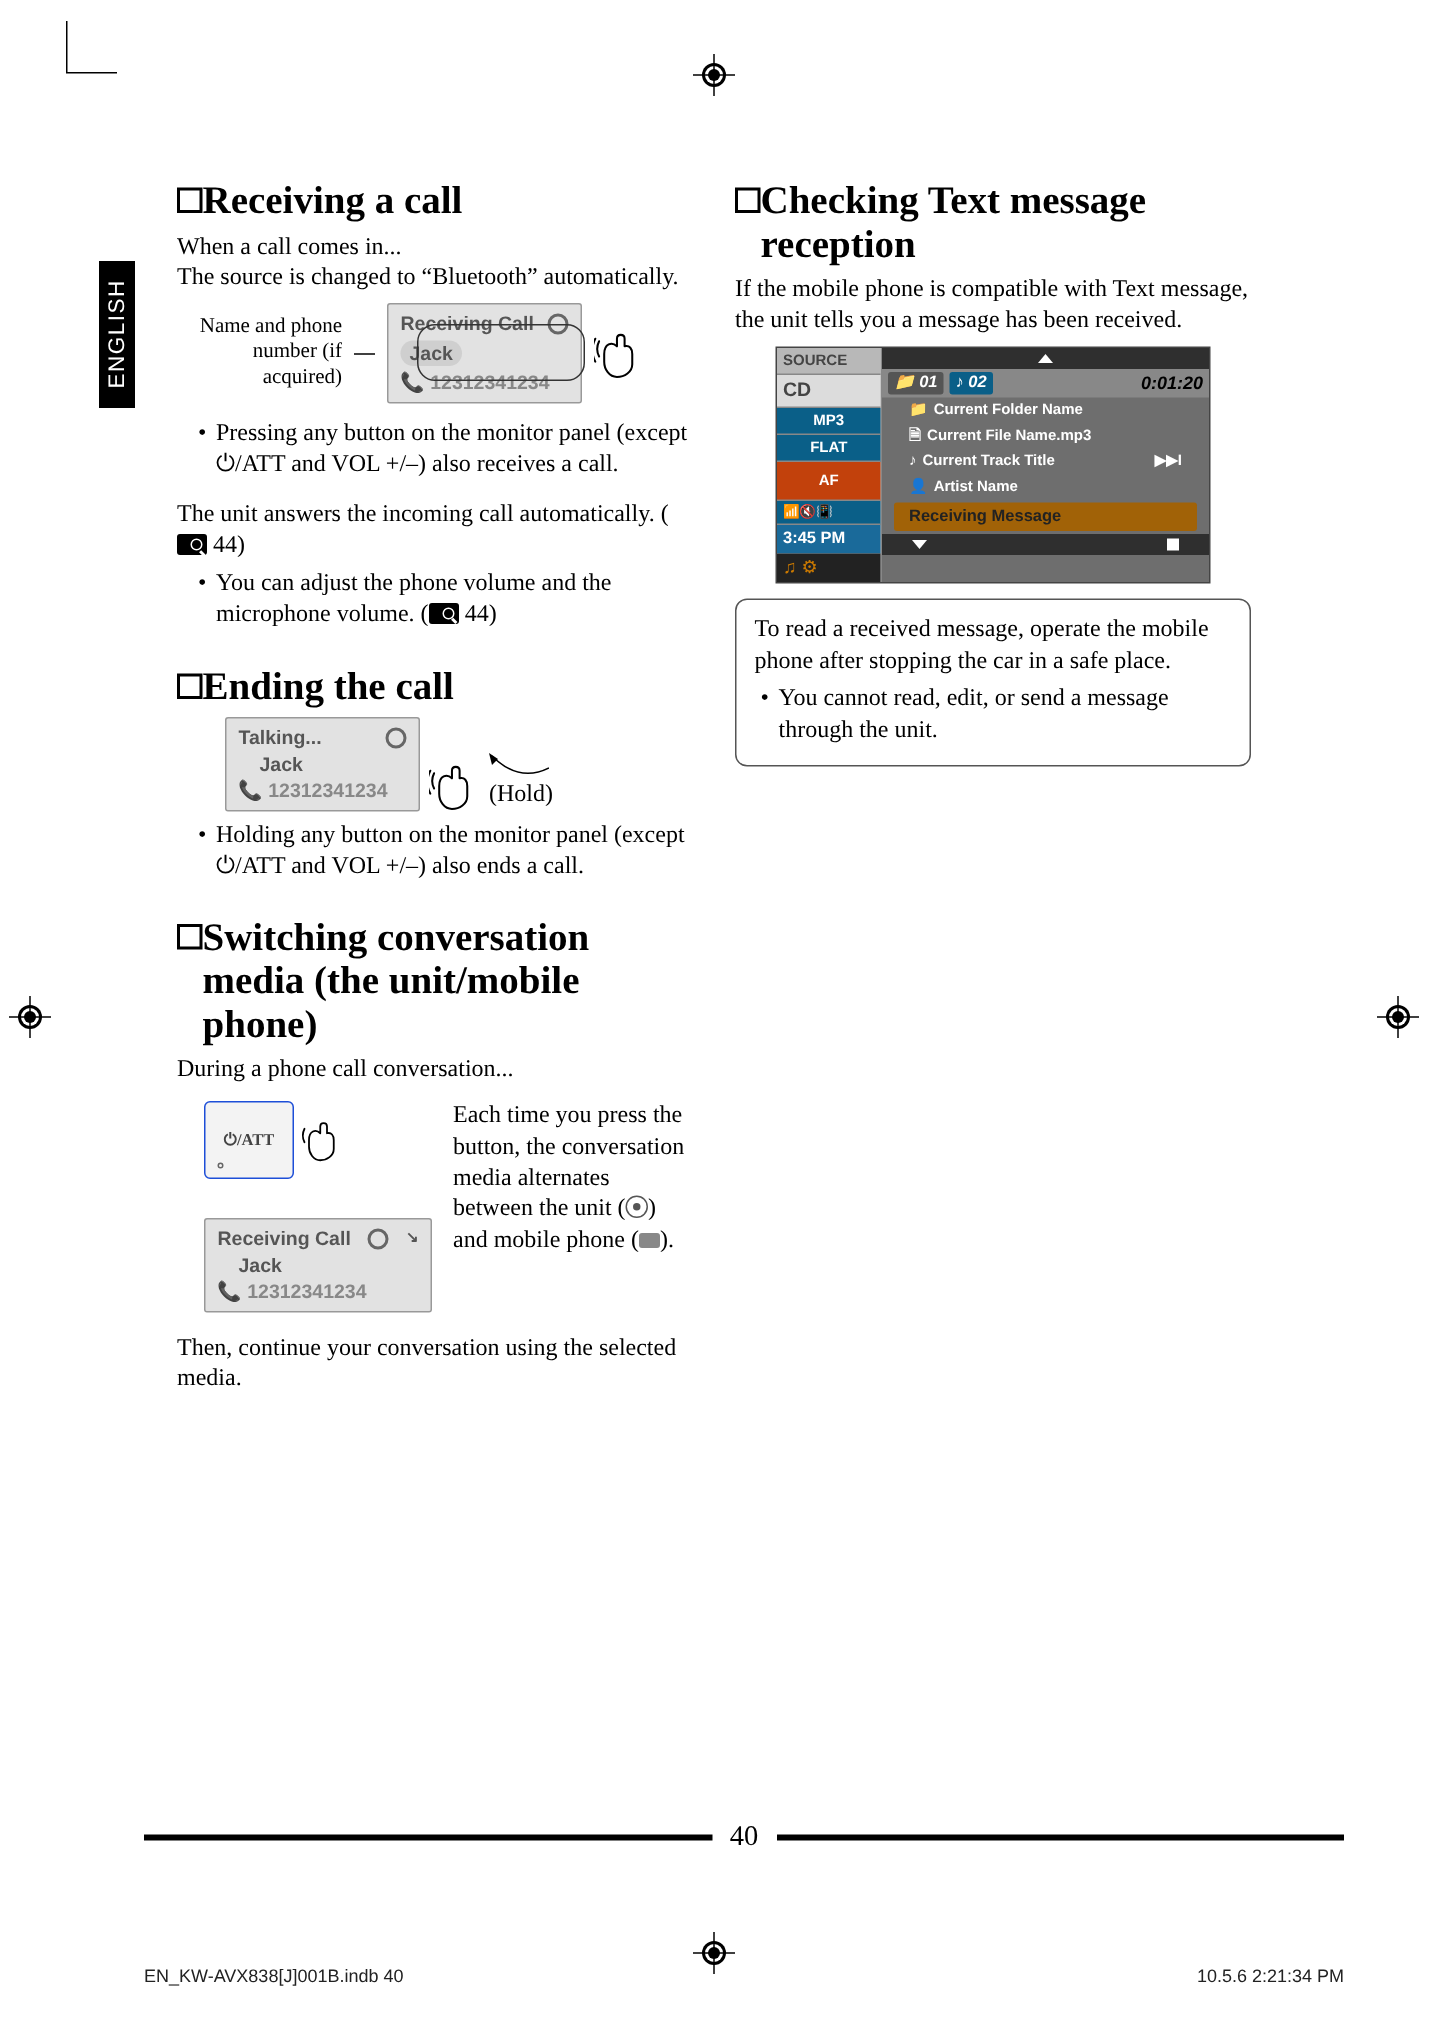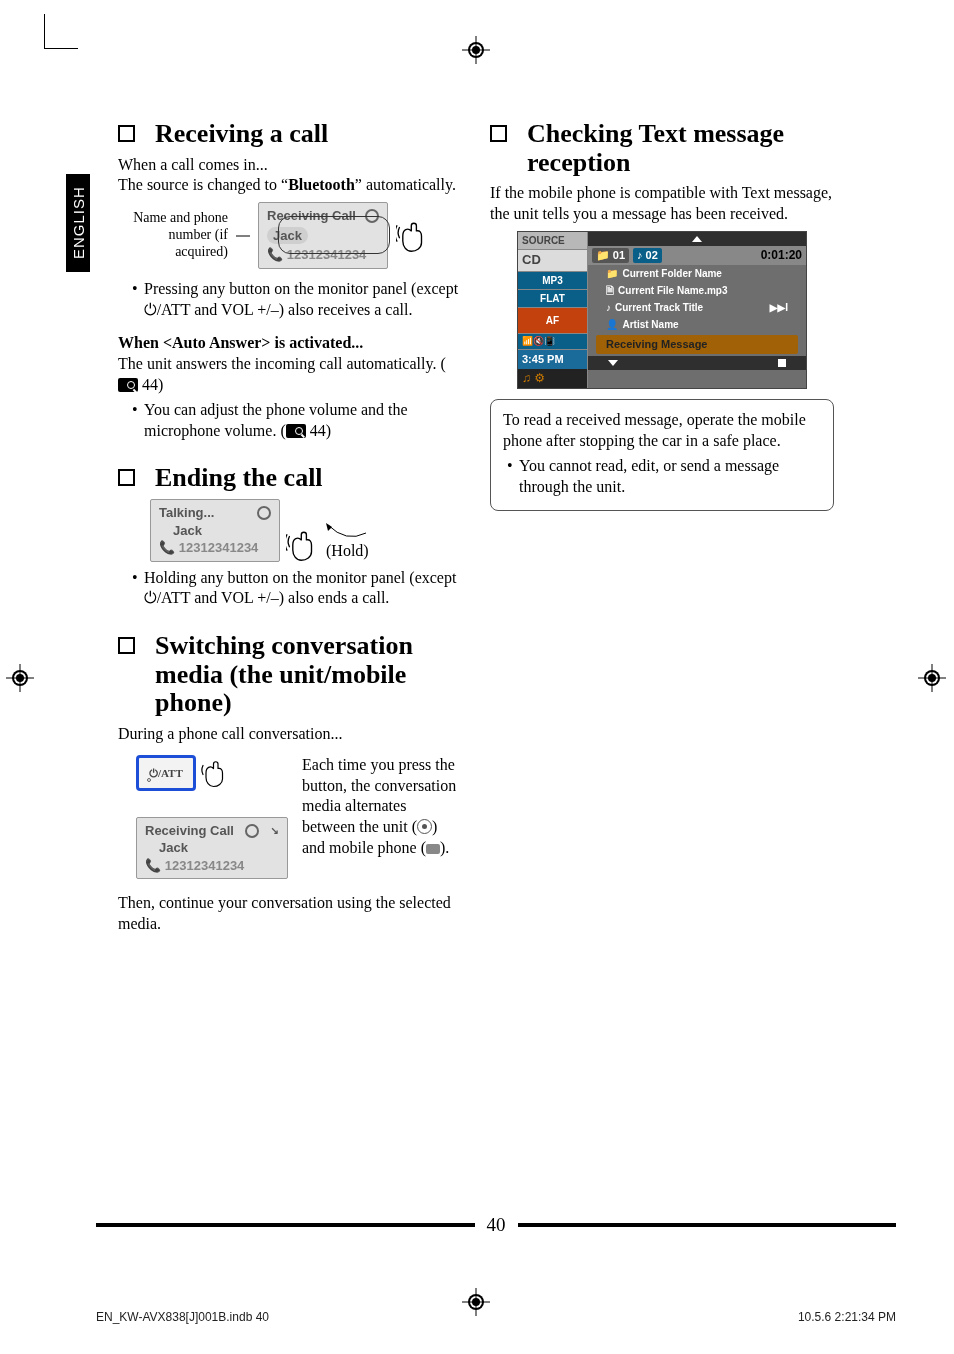--- a/index.html
+++ b/index.html
@@ -36,28 +36,28 @@
     display:flex; align-items:center; justify-content:center;
   }
   h2.section {
     font-family: "Times New Roman", serif;
     font-weight: bold;
     font-size: 26px;
     line-height: 1.1;
     margin-bottom: 6px;
     display: flex;
     align-items: flex-start;
-    gap: 20px;
+    gap: 0;
   }
   h2.section .square {
     width: 17px; height: 17px; border: 2px solid #000; flex-shrink: 0;
     margin-top: 5px;
   }
   .body { font-family: "Times New Roman", serif; font-size: 16px; line-height: 1.3; }
-  .bold { font-weight: bold; }
+  .bold { font-weight: normal; }
   ul.bullets { list-style: none; margin: 4px 0 0 14px; }
   ul.bullets li { position: relative; padding-left: 12px; margin-bottom: 3px; }
   ul.bullets li::before { content: "•"; position: absolute; left: 0; top: 0; }
   .figure-row { display:flex; align-items:center; gap:8px; margin: 6px 0 10px 0; }
   .label-right { font-family:"Times New Roman", serif; font-size:14px; text-align:right; line-height:1.2;}
   .screen-box {
     background:#e2e2e2; border:1px solid #999; border-radius:2px; padding:4px 8px;
     font-family: Arial, sans-serif; font-weight:bold; color:#555; font-size:13px; line-height:1.35;
     min-width:130px;
   }
@@ -68,35 +68,35 @@
   .sect-spacer { height: 20px; }
   .big-screen {
     width: 290px; margin: 6px auto 8px auto; background:#fff; border:1px solid #444;
     font-family: Arial, sans-serif; font-size: 11px; display:flex;
   }
   .big-left { width:70px; background:#ddd; border-right:1px solid #888; }
   .bl-row { border-bottom:1px solid #888; padding:2px 4px; font-weight:bold; color:#444; font-size:10px;}
   .bl-time { background:#1a6a9a; color:#fff; padding:2px 4px; font-weight:bold;}
   .big-right { flex:1; background:#6e6e6e; color:#fff; }
   .br-top { background:#2f2f2f; height:14px; display:flex; justify-content:center; align-items:center;}
-  .br-tabs { background:#888; display:flex; align-items:center; gap:4px; padding:2px 4px; font-weight:bold;}
+  .br-tabs { background:#888; display:flex; align-items:center; gap:4px; padding:2px 4px; font-weight:bold;font-style:italic;}
   .tab-pill { background:#555; color:#fff; padding:0 4px; border-radius:2px;}
   .tab-pill.active { background:#0a5f88;}
   .br-line { padding:2px 18px; font-weight:bold; font-size:10px; display:flex; align-items:center; gap:4px;}
   .br-recv { margin:2px 8px; background:#a16207; color:#222; font-weight:bold; padding:2px 10px; border-radius:2px;}
   .br-bot { background:#2f2f2f; height:14px; display:flex; justify-content:space-between; padding:0 20px; align-items:center;}
   .tri-up, .tri-down { width:0; height:0; border-left:5px solid transparent; border-right:5px solid transparent;}
   .tri-up { border-bottom:6px solid #fff;}
   .tri-down { border-top:6px solid #fff;}
   .round-box { border:1px solid #555; border-radius:8px; padding:10px 12px; margin-top:10px;}
   .icon-q { display:inline-block; width:20px; height:14px; background:#000; border-radius:2px; position:relative; vertical-align:-2px;}
   .icon-q::after { content:""; position:absolute; right:3px; top:3px; width:6px; height:6px; border:1.5px solid #fff; border-radius:50%;}
   .icon-q::before { content:""; position:absolute; right:1px; bottom:1px; width:4px; height:1.5px; background:#fff; transform:rotate(45deg);}
   .att-btn {
-    width:60px; height:36px; background:#f3f3f3; border:3px solid #1d4ed8; border-radius:4px;
+    width:60px; height:52px; background:#f3f3f3; border:1px solid #1d4ed8; border-radius:4px;
     display:flex; align-items:center; justify-content:center; font-size:11px; color:#444; font-weight:bold;
     position:relative;
   }
   .maghand { width:30px; height:30px; }
   .hold-row { display:flex; align-items:flex-end; gap:6px; margin:6px 0 6px 32px;}
   .hold-label { font-family:"Times New Roman", serif; font-size:16px; }
   .foot-sep { position:absolute; left:96px; right:58px; bottom:118px; display:flex; align-items:center;}
   .foot-line { flex:1; height:4px; background:#000;}
   .foot-num { font-family:"Times New Roman", serif; font-size:19px; padding:0 12px;}
   .footer-meta { position:absolute; left:96px; right:58px; bottom:30px; display:flex; justify-content:space-between; font-size:12px; color:#222; font-family:Arial,sans-serif;}
@@ -195,21 +195,20 @@
             <path d="M4 10 C2 14 2 18 4 22"></path>
               <path d="M1 8 C-2 14 -2 20 1 26"></path>
           </svg>
         </div>
         <ul class="bullets">
           <li>
             <span>Pressing any button on the monitor panel (except </span><span>⏻</span><span>/ATT and VOL +/–) also receives a call.</span>
           </li>
         </ul>
         <div style="height:10px;"></div>
-        <div class="bold">When &lt;Auto Answer&gt; is activated...</div>
         <div>
           <span>The unit answers the incoming call automatically. (</span><span class="icon-q"></span><span> 44)</span>
         </div>
         <ul class="bullets">
           <li>
             <span>You can adjust the phone volume and the microphone volume. (</span><span class="icon-q"></span><span> 44)</span>
           </li>
         </ul>
       </div>
 

